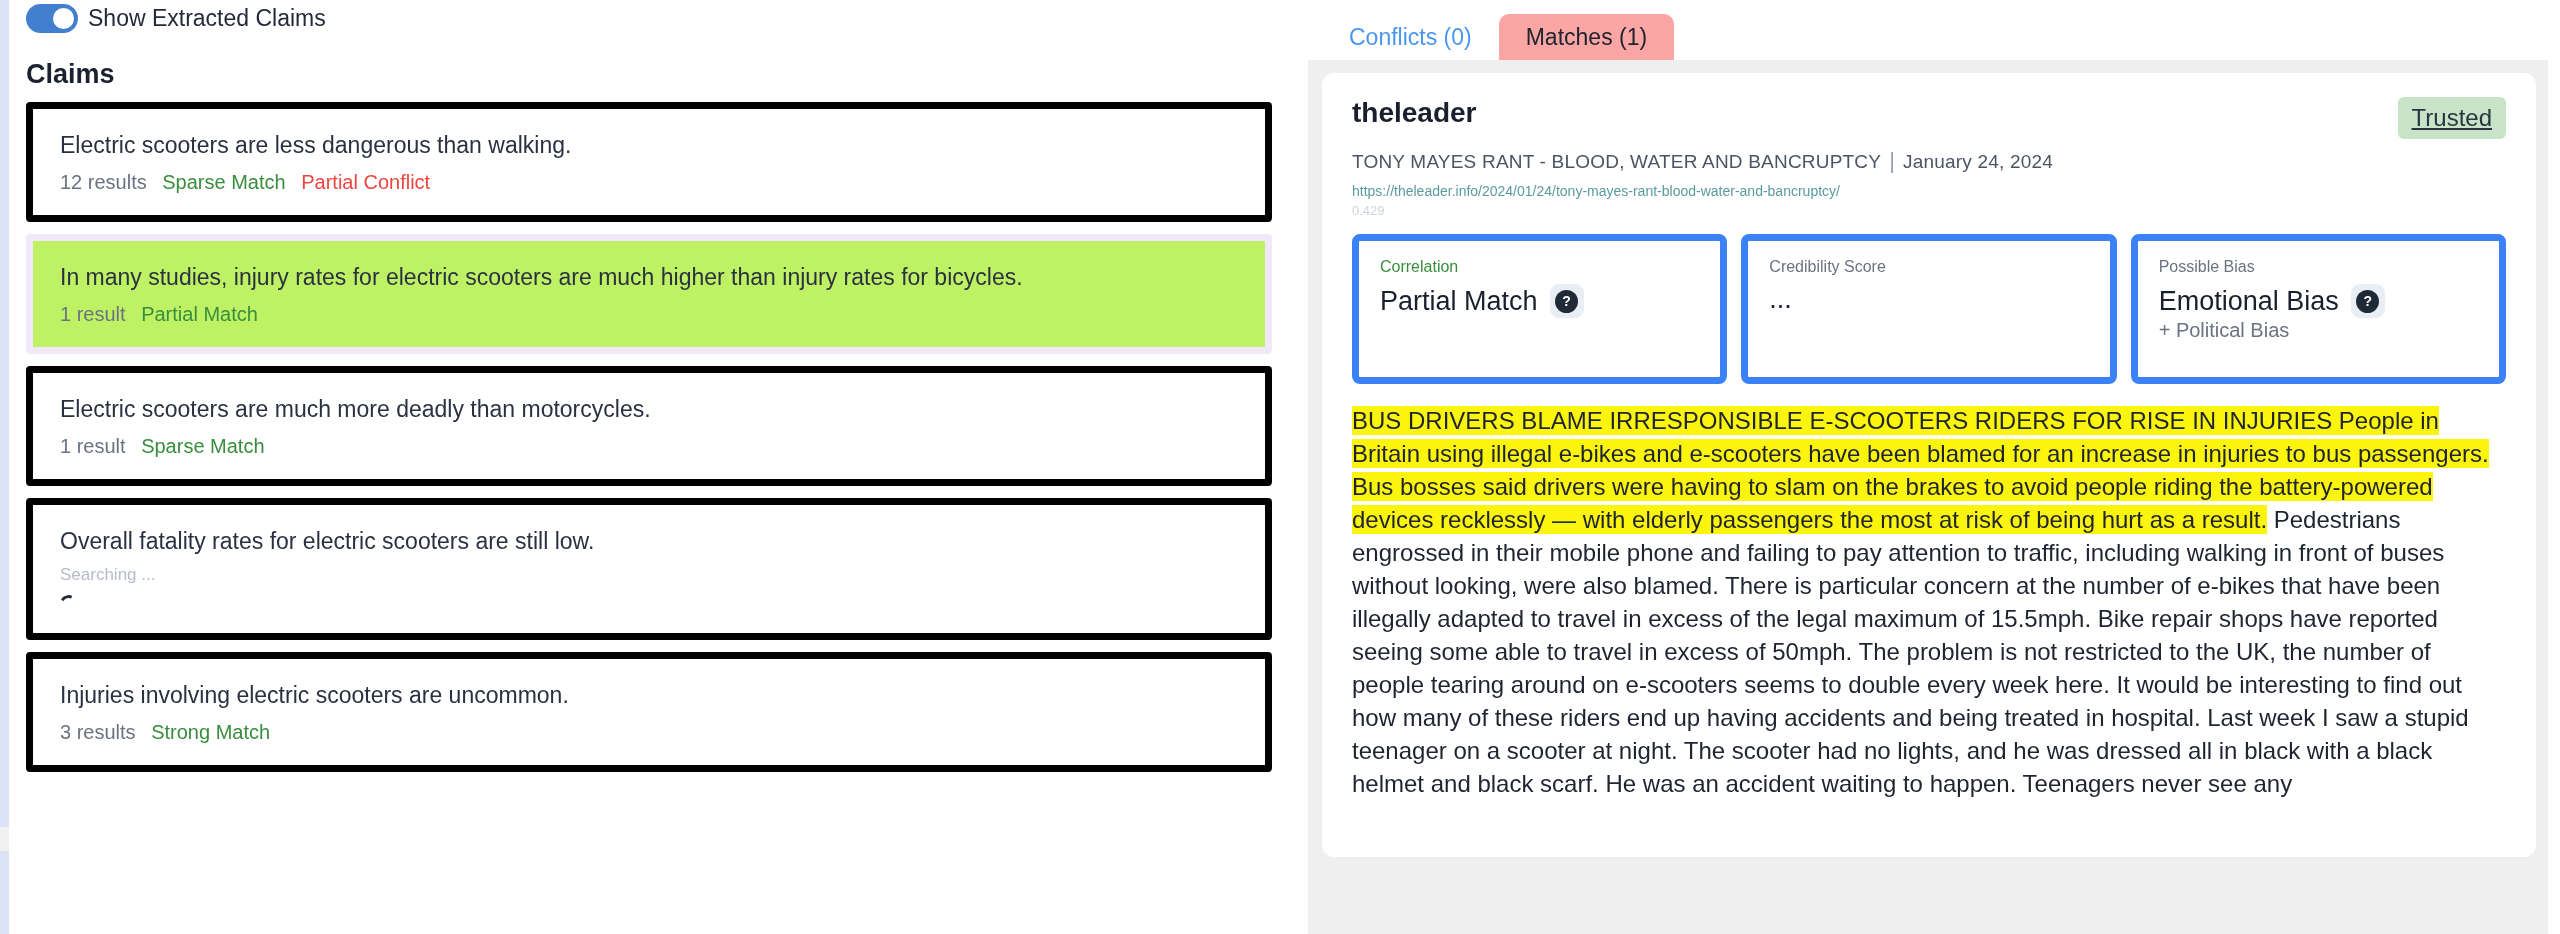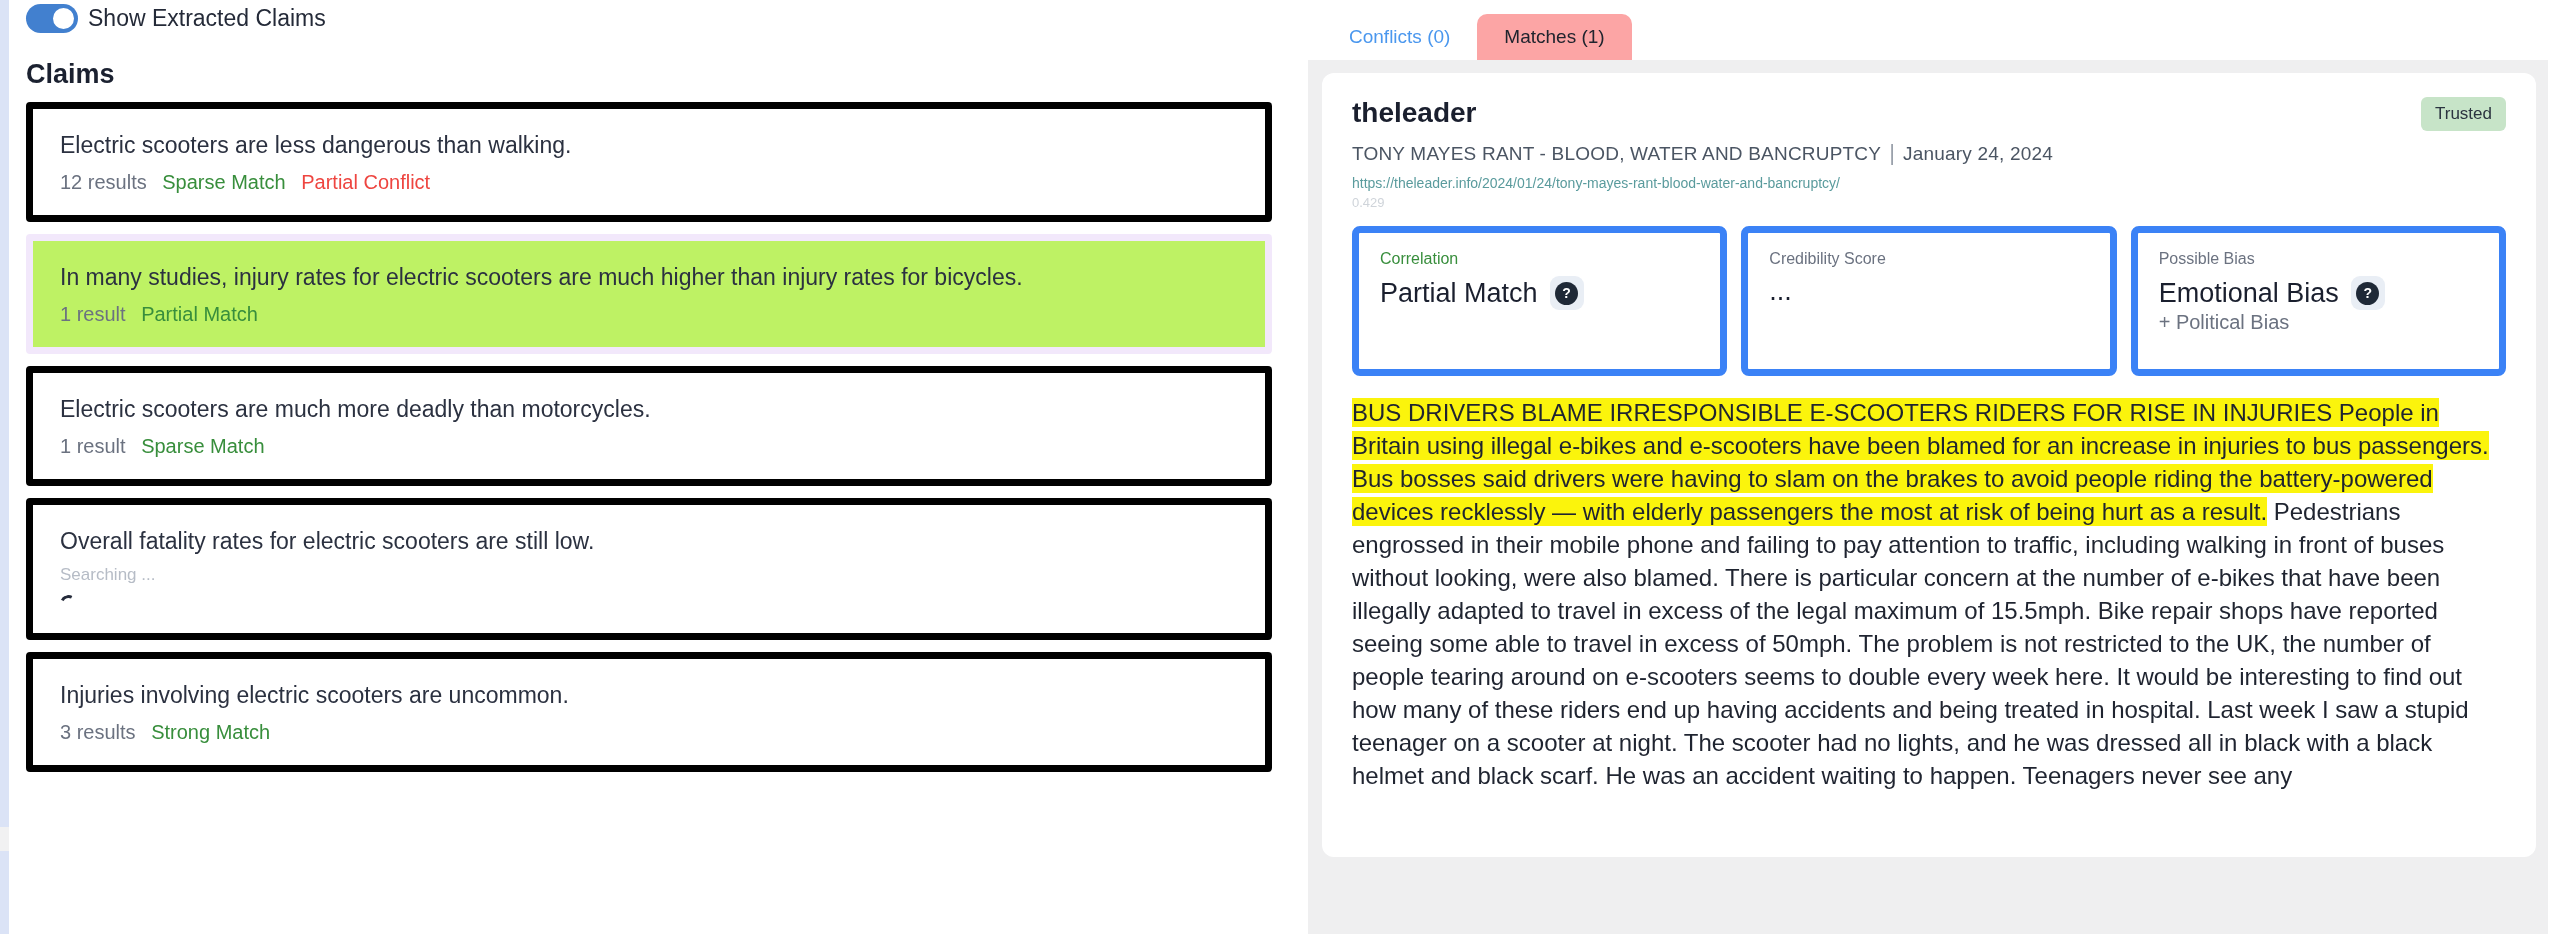--- a/index.html
+++ b/index.html
@@ -27,32 +27,32 @@
   .claim-text { font-size:23px; color:#2b3140; line-height:1.35; }
   .claim-meta { margin-top:10px; font-size:20px; color:#6b7280; }
   .claim-meta .m-green { color:#388e3c; margin-left:10px; }
   .claim-meta .m-red { color:#ee4540; margin-left:10px; }
   .searching-label { margin-top:8px; font-size:17px; color:#b6bcc6; }
   .spinner { margin-top:10px; width:17px; height:17px; border-radius:50%;
              border:3px solid transparent; border-top:3px solid #252b3b; transform:rotate(-18deg); }
 
   
   .tabs { position:absolute; left:1322px; top:14px; display:flex; height:46px; }
-  .tab { font-size:19px; padding:0 27px; display:flex; align-items:center; }
+  .tab { font-size:23px; padding:0 27px; display:flex; align-items:center; }
   .tab.inactive { color:#4a97ee; background:transparent; cursor:pointer; }
   .tab.active { color:#20242e; background:#fca5a5; border-radius:10px 10px 0 0; }
 
   .gray-panel { position:absolute; left:1308px; top:60px; width:1240px; height:874px; background:#efeff0; }
 
   .match-card { position:absolute; left:14px; top:13px; width:1214px; height:784px;
                 background:#ffffff; border-radius:12px; padding:24px 30px; overflow:hidden; }
 
   .match-header { display:flex; justify-content:space-between; align-items:flex-start;gap:46px; }
   .source-name { font-size:28px; font-weight:bold; color:#1a1f2e; }
-  .trust-badge { background:#c7e4c8; color:#2b3440; font-size:17px; padding:7px 14px; border-radius:6px; }
+  .trust-badge { background:#c7e4c8; color:#2b3440; font-size:24px; padding:7px 14px; border-radius:6px;text-decoration:underline; }
 
   .match-subtitle { margin-top:9px; font-size:19px; color:#4b5563; letter-spacing:.2px; }
   .match-subtitle .sep { margin:0 8px; color:#9aa1ab; font-size:22px; }
   .match-url { margin-top:9px; font-size:14px; color:#5a9b9d; cursor:pointer; }
   .match-score { margin-top:4px; font-size:13px; color:#cfd4da; }
 
   .metrics { display:flex; gap:14px; margin-top:16px; }
   .metric-box { flex:1; border:7px solid #3b82f6; border-radius:8px; padding:17px 21px; min-height:150px; }
   .metric-label { font-size:16px; color:#6b7280; }
   .metric-label.green { color:#388e3c; }

